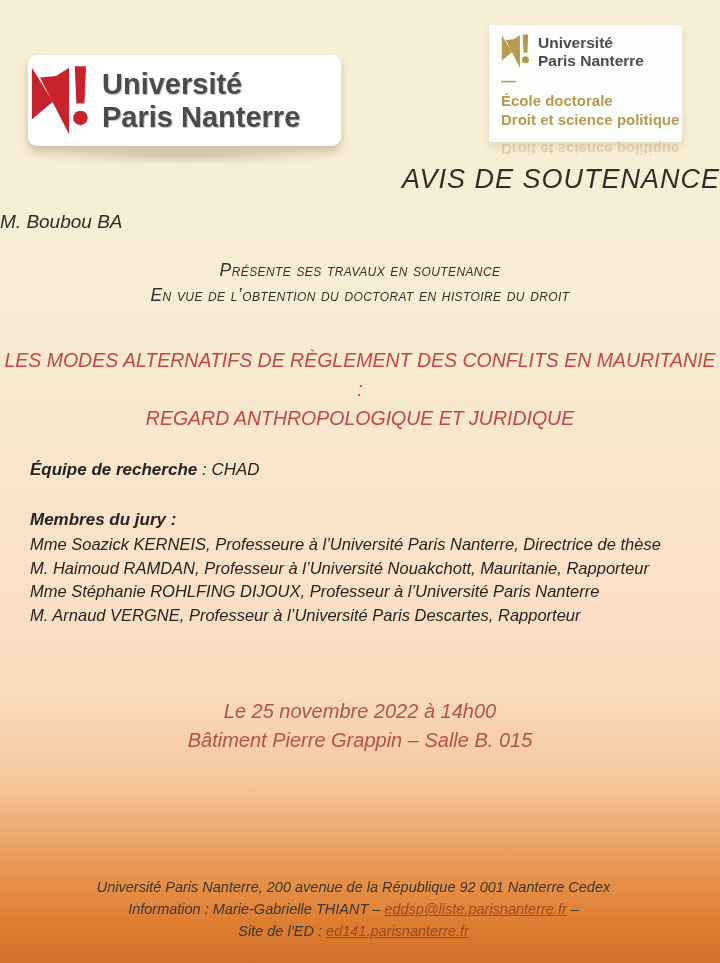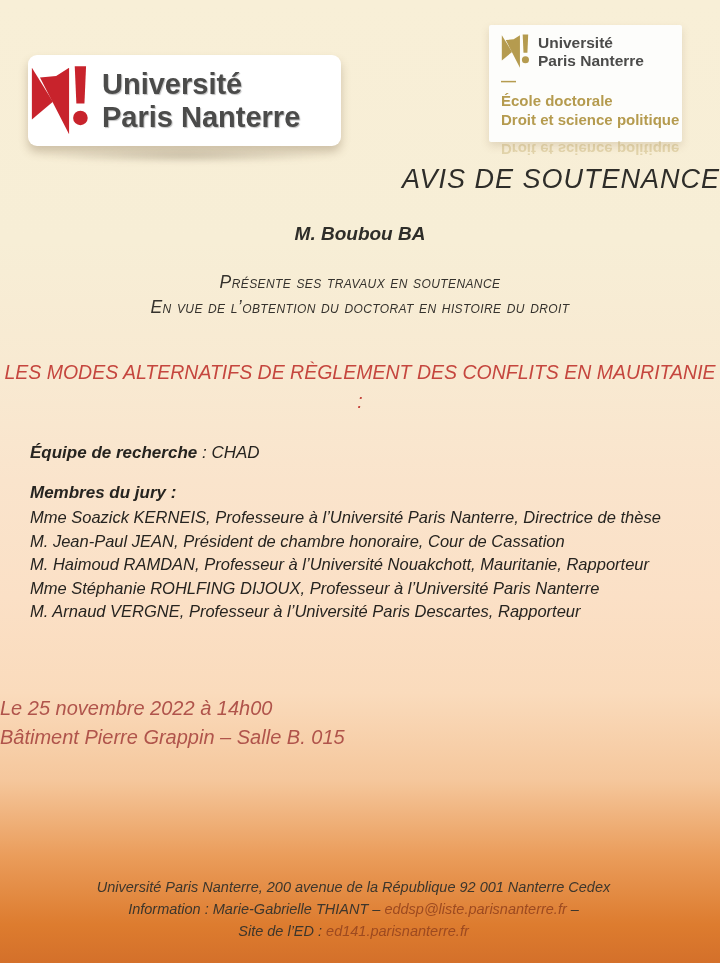--- a/index.html
+++ b/index.html
@@ -56,48 +56,48 @@
   }
 
   
   .content { position: absolute; inset: 0; font-style: italic; }
 
   .heading {
     margin: 164px 0 0; text-align: right;
     font-size: 27px; font-weight: 400; letter-spacing: 1px; color: #2e2d29;
   }
   .candidate {
-    margin-top: 28px; text-align: center;
-    font-size: 19px; font-weight: 700; color: #2e2d29;
+    margin-top: 16px; 
+    font-size: 19px; font-weight: 400; color: #2e2d29;
   }
   .intro { text-align: center; font-variant: small-caps; color: #35322d; font-size: 17.5px; letter-spacing: 0.4px; }
   .intro-1 { margin-top: 27px; }
   .intro-2 { margin-top: 4px; }
 
   .thesis-title {
     margin-top: 40px; text-align: center;
     font-size: 19.5px; font-weight: 400; line-height: 29px; color: #c5463e;
   }
 
   .research { margin: 27px 0 0 30px; font-size: 17px; color: #262420; }
   .research .label { font-weight: 700; }
 
-  .jury-label { margin: 20px 0 0 30px; font-size: 17px; font-weight: 700; color: #262420; }
+  .jury-label { margin: 30px 0 0 30px; font-size: 17px; font-weight: 700; color: #262420; }
   .jury-list { margin: 3px 0 0 30px; padding: 0; list-style: none; font-size: 16.5px; color: #262420; }
   .jury-list li { line-height: 23.5px; }
 
-  .when { margin-top: 70px; text-align: left; font-size: 20px; line-height: 29px; color: #b0544b; }
+  .when { margin-top: 70px; text-align: center; font-size: 20px; line-height: 29px; color: #b0544b; }
 
   
   .footer {
     position: absolute; left: 0; right: 13px; top: 876px;
     text-align: center; font-style: italic;
     font-size: 14.5px; line-height: 22px; color: #3d362c;
   }
-  .footer a { color: #9d4a20; cursor: pointer; }
+  .footer a { color: #9d4a20; text-decoration: underline; cursor: pointer; }
 </style>
 </head>
 <body>
 
 <div class="poster">
 
   <div class="logo-left">
     <svg class="n-mark" viewBox="0 0 76 94">
       <polygon points="2,6 2,70 28,48" fill="#c8232c"></polygon>
       <polygon points="12,18 48,88 48,6 32,16" fill="#c8232c"></polygon>
@@ -134,31 +134,31 @@
   <div class="content">
     <h1 class="heading">AVIS DE SOUTENANCE</h1>
 
     <div class="candidate">M. Boubou BA</div>
 
     <div class="intro intro-1">Présente ses travaux en soutenance</div>
     <div class="intro intro-2">En vue de l’obtention du doctorat en histoire du droit</div>
 
     <div class="thesis-title">
       <div>LES MODES ALTERNATIFS DE RÈGLEMENT DES CONFLITS EN MAURITANIE :</div>
+      <div>REGARD ANTHROPOLOGIQUE ET JURIDIQUE</div>
     </div>
 
     <div class="research">
       <span class="label">Équipe de recherche</span>
       <span>: CHAD</span>
     </div>
 
     <div class="jury-label">Membres du jury :</div>
     <ul class="jury-list">
       <li>Mme Soazick KERNEIS, Professeure à l’Université Paris Nanterre, Directrice de thèse</li>
-      <li>M. Jean-Paul JEAN, Président de chambre honoraire, Cour de Cassation</li>
       <li>M. Haimoud RAMDAN, Professeur à l’Université Nouakchott, Mauritanie, Rapporteur</li>
       <li>Mme Stéphanie ROHLFING DIJOUX, Professeur à l’Université Paris Nanterre</li>
       <li>M. Arnaud VERGNE, Professeur à l’Université Paris Descartes, Rapporteur</li>
     </ul>
 
     <div class="when">
       <div>Le 25 novembre 2022 à 14h00</div>
       <div>Bâtiment Pierre Grappin – Salle B. 015</div>
     </div>
   </div>

